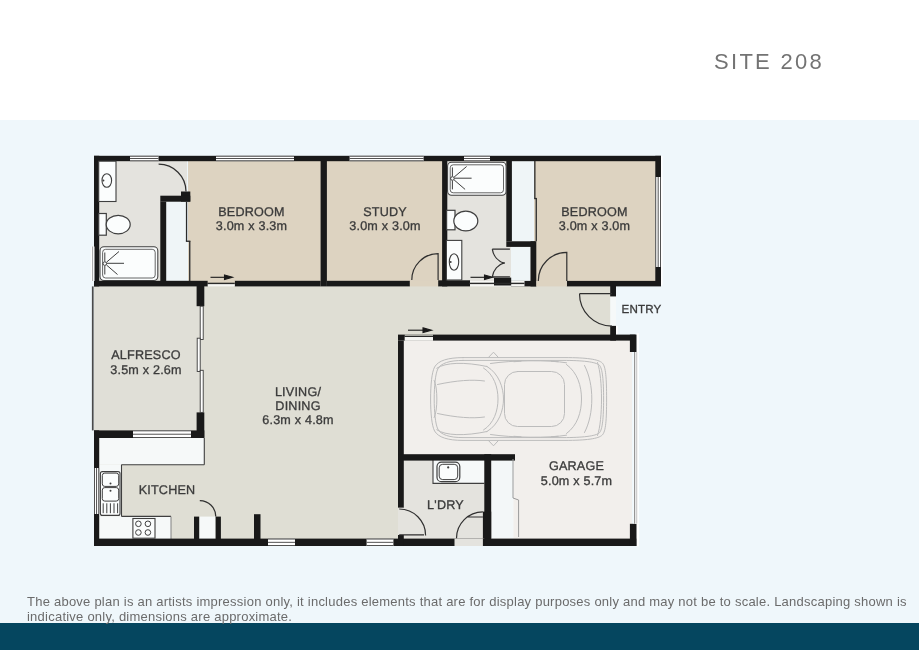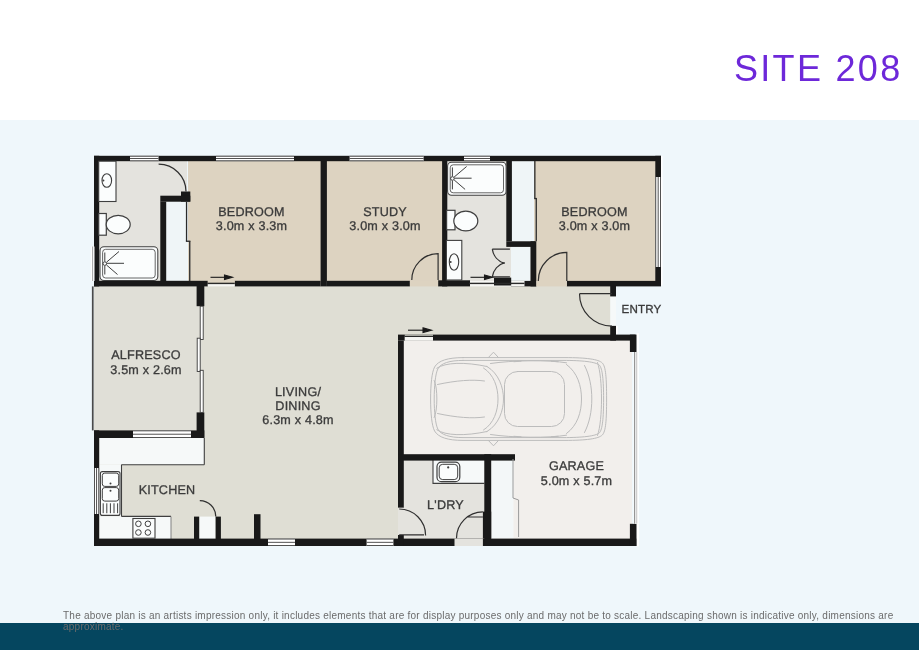--- a/index.html
+++ b/index.html
@@ -1,20 +1,20 @@
 <!DOCTYPE html>
 <html><head>
 <meta charset="utf-8">
 <style>
   html,body{margin:0;padding:0;}
   body{width:919px;height:650px;position:relative;font-family:"Liberation Sans",sans-serif;background:#ffffff;overflow:hidden;}
   .blueband{position:absolute;left:0;top:120px;width:919px;height:503px;background:#eff7fb;}
   .bar{position:absolute;left:0;top:623px;width:919px;height:27px;background:#05465f;}
-  .site{position:absolute;transform:translateZ(0);left:734px;top:50.6px;font-size:36px;letter-spacing:2.3px;color:#6d28d9;line-height:1;}
-  .disc{position:absolute;transform:translateZ(0);left:27px;top:610px;font-size:10px;letter-spacing:0.235px;color:#6b6b6b;margin-left:36px;}
+  .site{position:absolute;transform:translateZ(0);left:714px;top:50.6px;font-size:22px;letter-spacing:2.3px;color:#737373;line-height:1;}
+  .disc{position:absolute;transform:translateZ(0);left:27px;top:594px;font-size:13px;letter-spacing:0.235px;color:#6b6b6b;}
   svg{position:absolute;left:0;top:0;transform:translateZ(0);}
 </style>
 </head>
 <body>
 
 <div class="blueband"></div>
 
 <div class="bar"></div>
 
 <div class="site">SITE 208</div>

